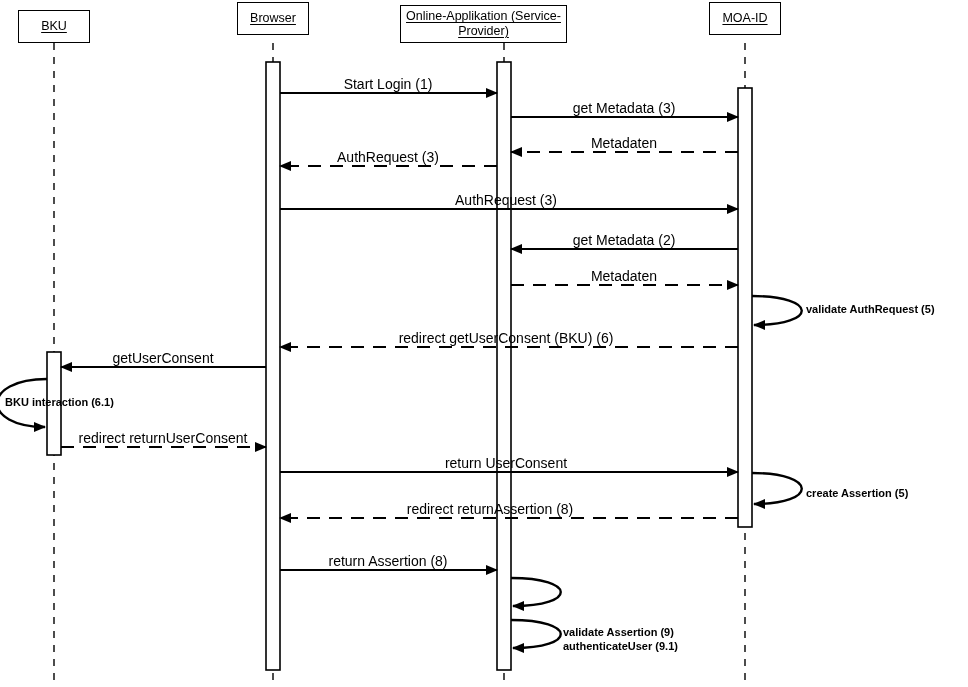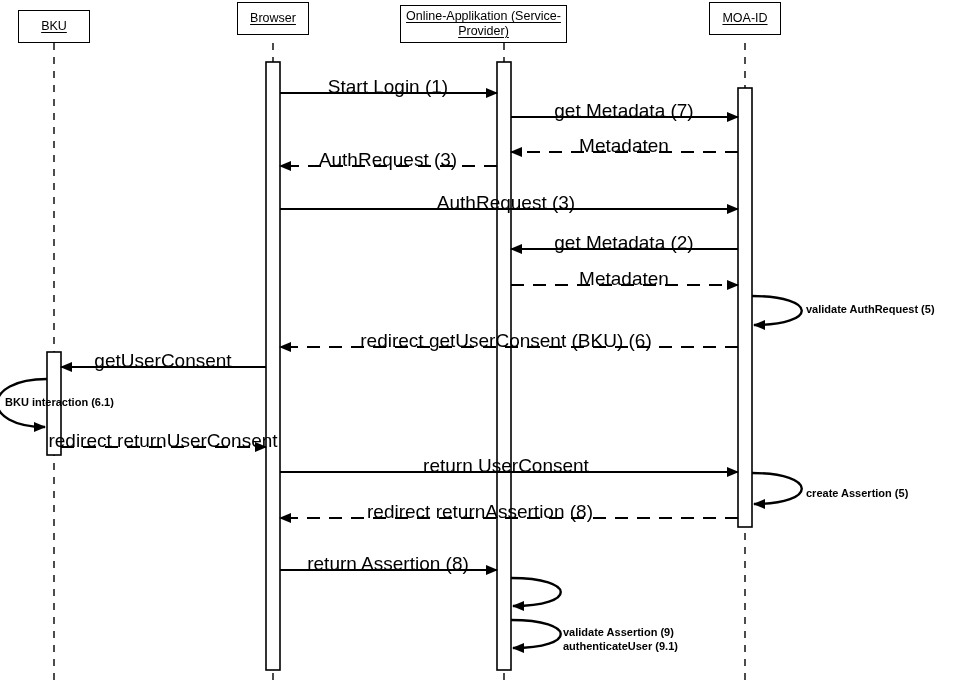--- a/index.html
+++ b/index.html
@@ -33,21 +33,21 @@
     line-height:1.18;
     font-size:12.5px;
     padding:3px 5px;
   }
   .lifeline-head span{
     text-decoration:underline;
     text-underline-offset:2px;
   }
   .msg-label{
     position:absolute;
-    font-size:19px;
+    font-size:14px;
     white-space:nowrap;
     color:#000;
     background:transparent;
   }
   .msg-label.center{ transform:translateX(-50%); }
   .self-label{
     position:absolute;
     font-size:11px;
     white-space:nowrap;
     font-weight:bold;
@@ -109,31 +109,31 @@
       </div>
       <div class="lifeline-head" style="left: 400px; top: 5px; width: 167px; height: 38px;">
         <span>Online-Applikation (Service-Provider)</span>
       </div>
       <div class="lifeline-head" style="left: 709px; top: 2px; width: 72px; height: 33px;">
         <span>MOA-ID</span>
       </div>
     </div>
   <div id="labels">
       <div class="msg-label center" style="left: 388px; top: 76px;">Start Login (1)</div>
-      <div class="msg-label center" style="left: 624px; top: 100px;">get Metadata (7)</div>
+      <div class="msg-label center" style="left: 624px; top: 100px;">get Metadata (3)</div>
       <div class="msg-label center" style="left: 624px; top: 135px;">Metadaten</div>
       <div class="msg-label center" style="left: 388px; top: 149px;">AuthRequest (3)</div>
       <div class="msg-label center" style="left: 506px; top: 192px;">AuthRequest (3)</div>
       <div class="msg-label center" style="left: 624px; top: 232px;">get Metadata (2)</div>
       <div class="msg-label center" style="left: 624px; top: 268px;">Metadaten</div>
       <div class="msg-label center" style="left: 506px; top: 330px; text-align: center;">redirect getUserConsent (BKU) (6)</div>
       <div class="msg-label center" style="left: 163px; top: 350px;">getUserConsent</div>
       <div class="msg-label center" style="left: 163px; top: 430px;">redirect returnUserConsent</div>
       <div class="msg-label center" style="left: 506px; top: 455px;">return UserConsent</div>
-      <div class="msg-label center" style="left: 480px; top: 501px;">redirect returnAssertion (8)</div>
+      <div class="msg-label center" style="left: 490px; top: 501px;">redirect returnAssertion (8)</div>
       <div class="msg-label center" style="left: 388px; top: 553px;">return Assertion (8)</div>
       <div class="self-label" style="left: 806px; top: 303px;">validate AuthRequest (5)</div>
       <div class="self-label" style="left: 5px; top: 396px;">BKU interaction (6.1)</div>
       <div class="self-label" style="left: 806px; top: 487px;">create Assertion (5)</div>
       <div class="self-label" style="left: 563px; top: 584px; margin-top: 42px;">validate Assertion (9)</div>
       <div class="self-label" style="left: 563px; top: 640px;">authenticateUser (9.1)</div>
     </div>
 
 </div>
 

